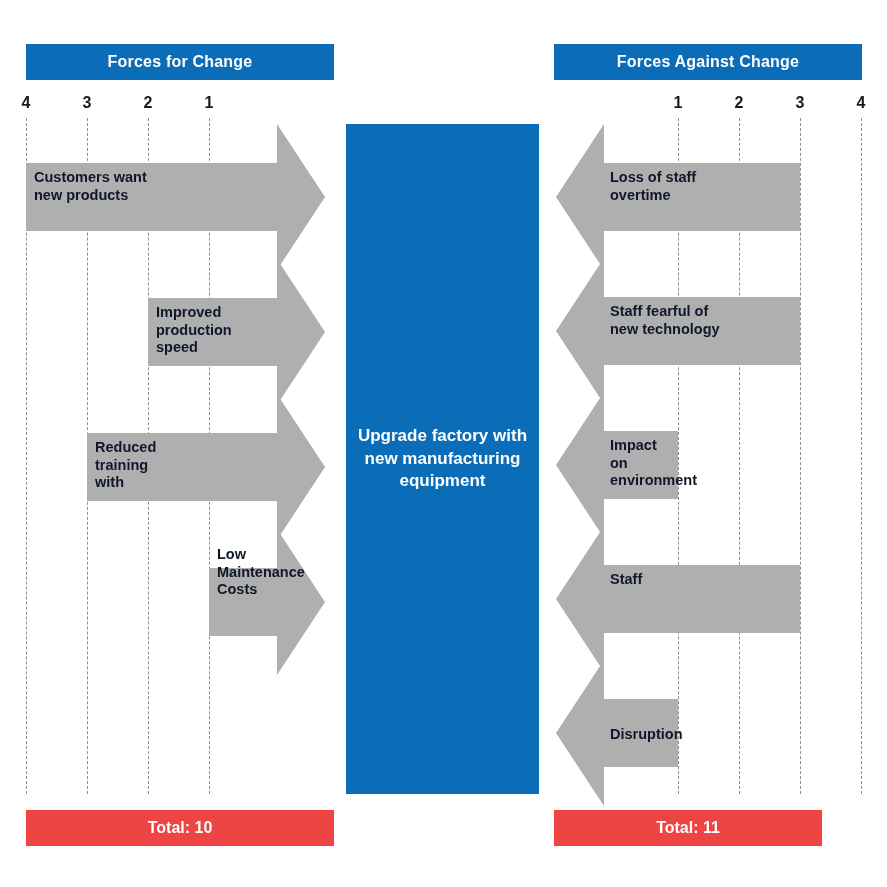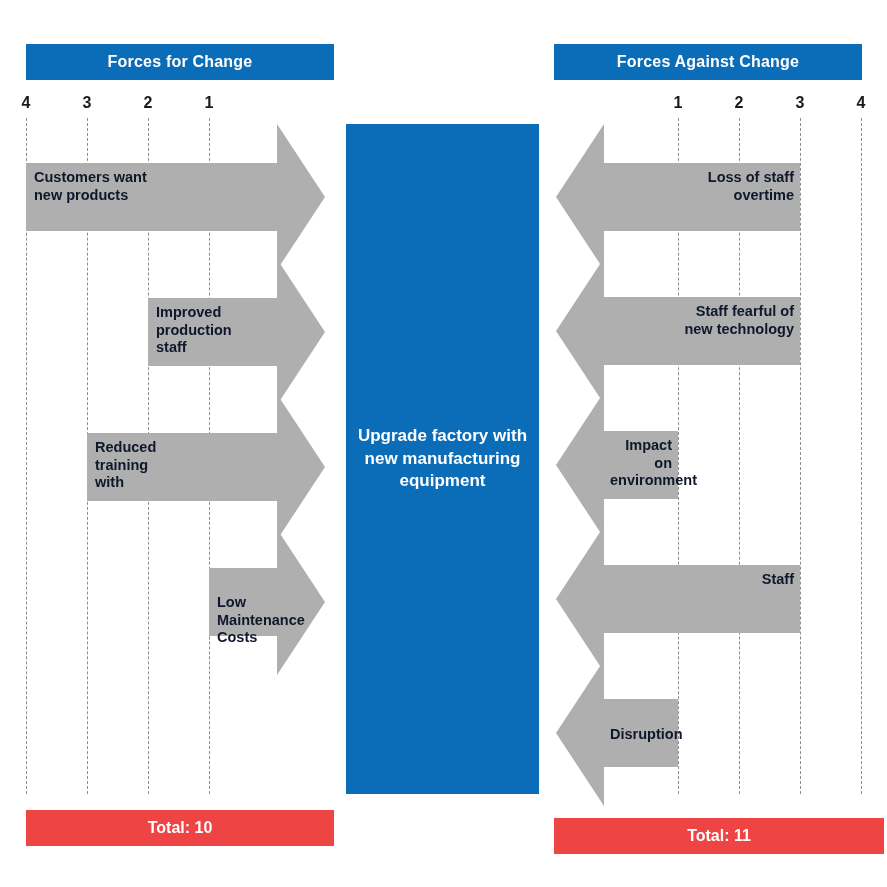--- a/index.html
+++ b/index.html
@@ -31,21 +31,21 @@
     height: 36px;
     background: #ef4444;
     color: #ffffff;
     font-size: 16px;
     font-weight: bold;
     display: flex;
     align-items: center;
     justify-content: center;
   }
   #total-left  { left: 26px;  top: 810px; width: 308px; }
-  #total-right { left: 554px; top: 810px; width: 330px; margin-top: 8px; }
+  #total-right { left: 554px; top: 810px; width: 268px; }
 
   .scale-num {
     position: absolute;
     top: 94px;
     width: 22px;
     text-align: center;
     font-size: 16px;
     font-weight: bold;
     color: #1a1a1a;
   }
@@ -84,21 +84,21 @@
 
   .arrow-label {
     position: absolute;
     color: #0f172a;
     font-size: 14.5px;
     font-weight: bold;
     line-height: 1.22;
     white-space: pre-line;
   }
   .lbl-left  { text-align: left; }
-  .lbl-right { text-align: right; }
+  .lbl-right { text-align: left; }
 </style>
 </head>
 <body>
 
 <div id="stage">
 
   <div class="hdr-bar" id="hdr-left">Forces for Change</div>
   <div class="hdr-bar" id="hdr-right">Forces Against Change</div>
 
   <div id="scale-left">
@@ -139,25 +139,25 @@
   <div id="center-box">Upgrade
 factory with new
 manufacturing
 equipment</div>
 
   <div id="labels">
       <div class="arrow-label lbl-left" style="left: 34px; top: 169px; width: 239px;">Customers want
 new products</div>
       <div class="arrow-label lbl-left" style="left: 156px; top: 304px; width: 117px;">Improved
 production
-staff</div>
+speed</div>
       <div class="arrow-label lbl-left" style="left: 95px; top: 439px; width: 178px;">Reduced
 training
 with</div>
-      <div class="arrow-label lbl-left" style="left: 217px; top: 594px; width: 56px;">Low
+      <div class="arrow-label lbl-left" style="left: 217px; top: 546px; width: 56px;">Low
 Maintenance
 Costs</div>
       <div class="arrow-label lbl-right" style="left: 610px; top: 169px; width: 184px;">Loss of staff
 overtime</div>
       <div class="arrow-label lbl-right" style="left: 610px; top: 303px; width: 184px;">Staff fearful of
 new technology</div>
       <div class="arrow-label lbl-right" style="left: 610px; top: 437px; width: 62px;">Impact on
 environment</div>
       <div class="arrow-label lbl-right" style="left: 610px; top: 571px; width: 184px;">Staff</div>
       <div class="arrow-label lbl-right" style="left: 610px; top: 726px; width: 62px;">Disruption</div>

